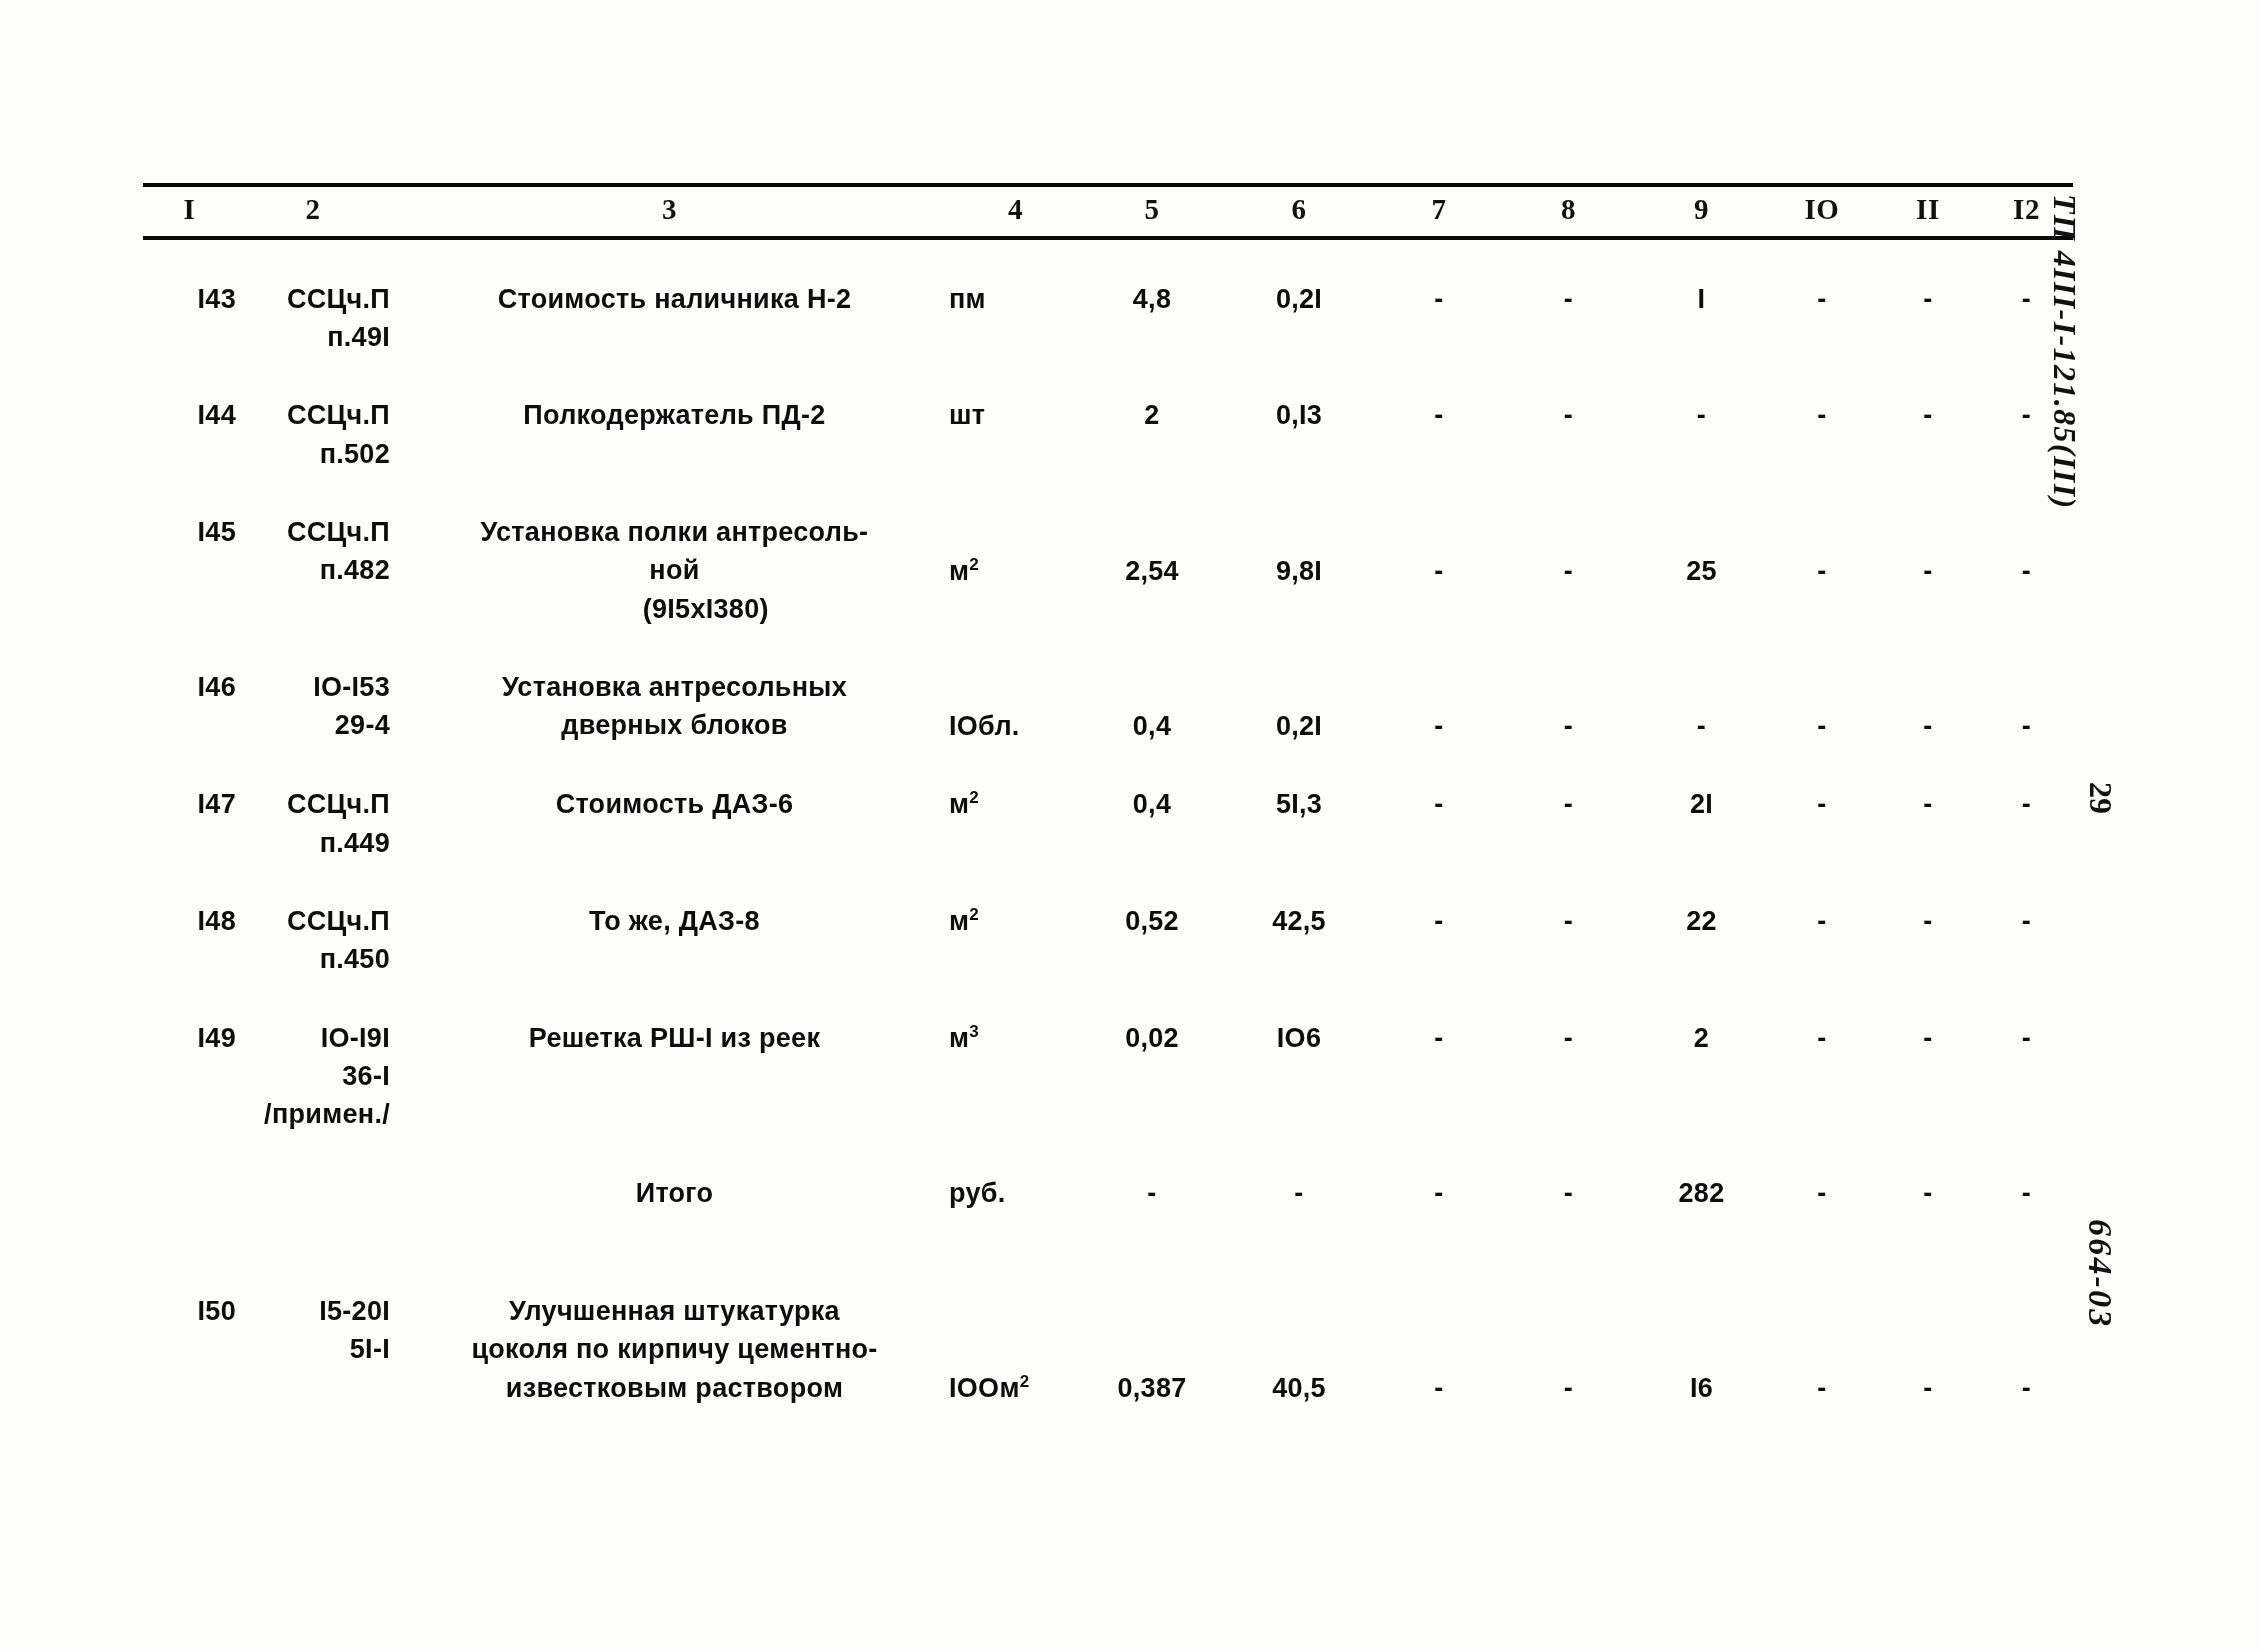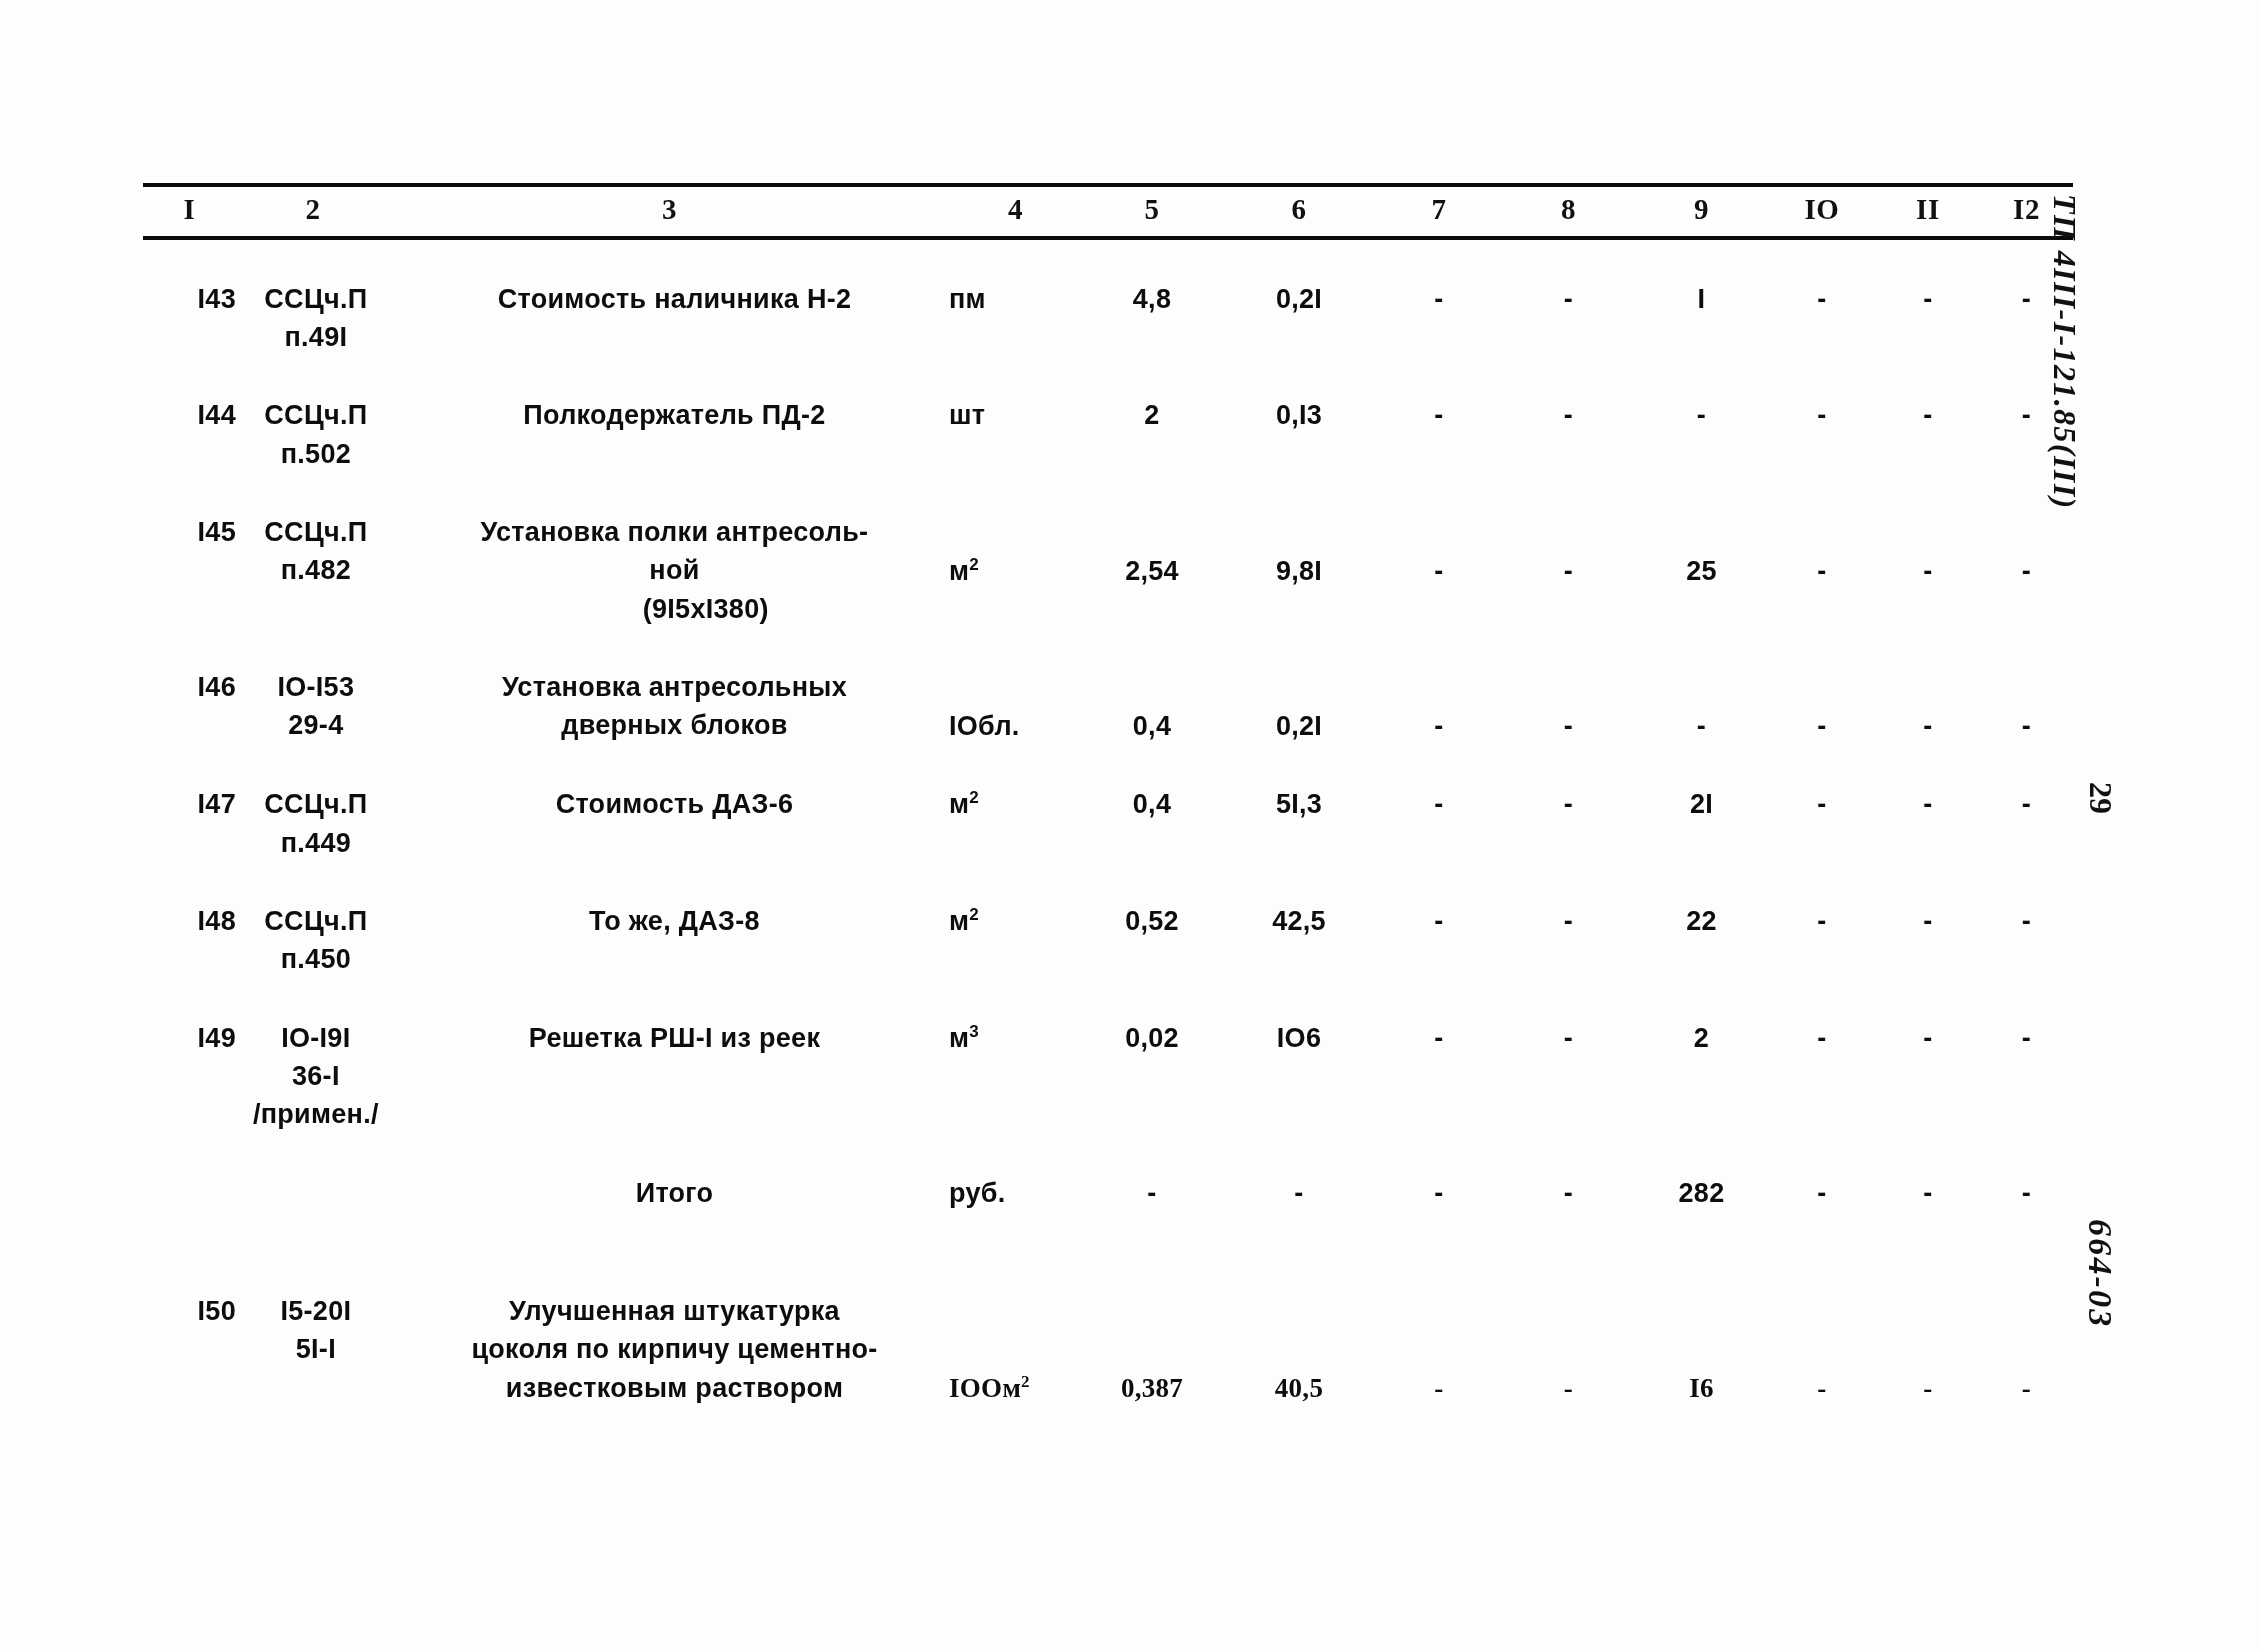--- a/index.html
+++ b/index.html
@@ -63,32 +63,32 @@
     font-size: 27px;
     line-height: 1.42;
     color: #0d0d0d;
     font-weight: 700;
     padding: 0;
     font-family: "Liberation Sans", sans-serif;
     letter-spacing: 0.3px;
   }
   td.num   { text-align: center; }
   td.idx   { text-align: right; }
-  td.code  { text-align: center; padding-left: 5.7px; }
+  td.code  { text-align: right; padding-left: 5.7px; }
   td.desc  { text-align: center; padding-left: 10px; }
   td.unit  { text-align: left; }
 
   .rowspacer td { height: 40px; padding: 0; border: none; }
 
   .ln { display: block; white-space: pre; }
   sup.sq { font-size: 17px; vertical-align: super; font-weight: 700; }
 
   
   td.align-l2 { padding-top: 39px; }
-  td.align-l3 { padding-top: 77px; font-family: Liberation Serif, serif; }
+  td.align-l3 { padding-top: 77px; }
 
   
   .margin-note {
     position: absolute;
     color: #111;
     font-weight: 700;
     white-space: nowrap;
     font-family: "Liberation Serif", serif;
   }
   #tp-code {

